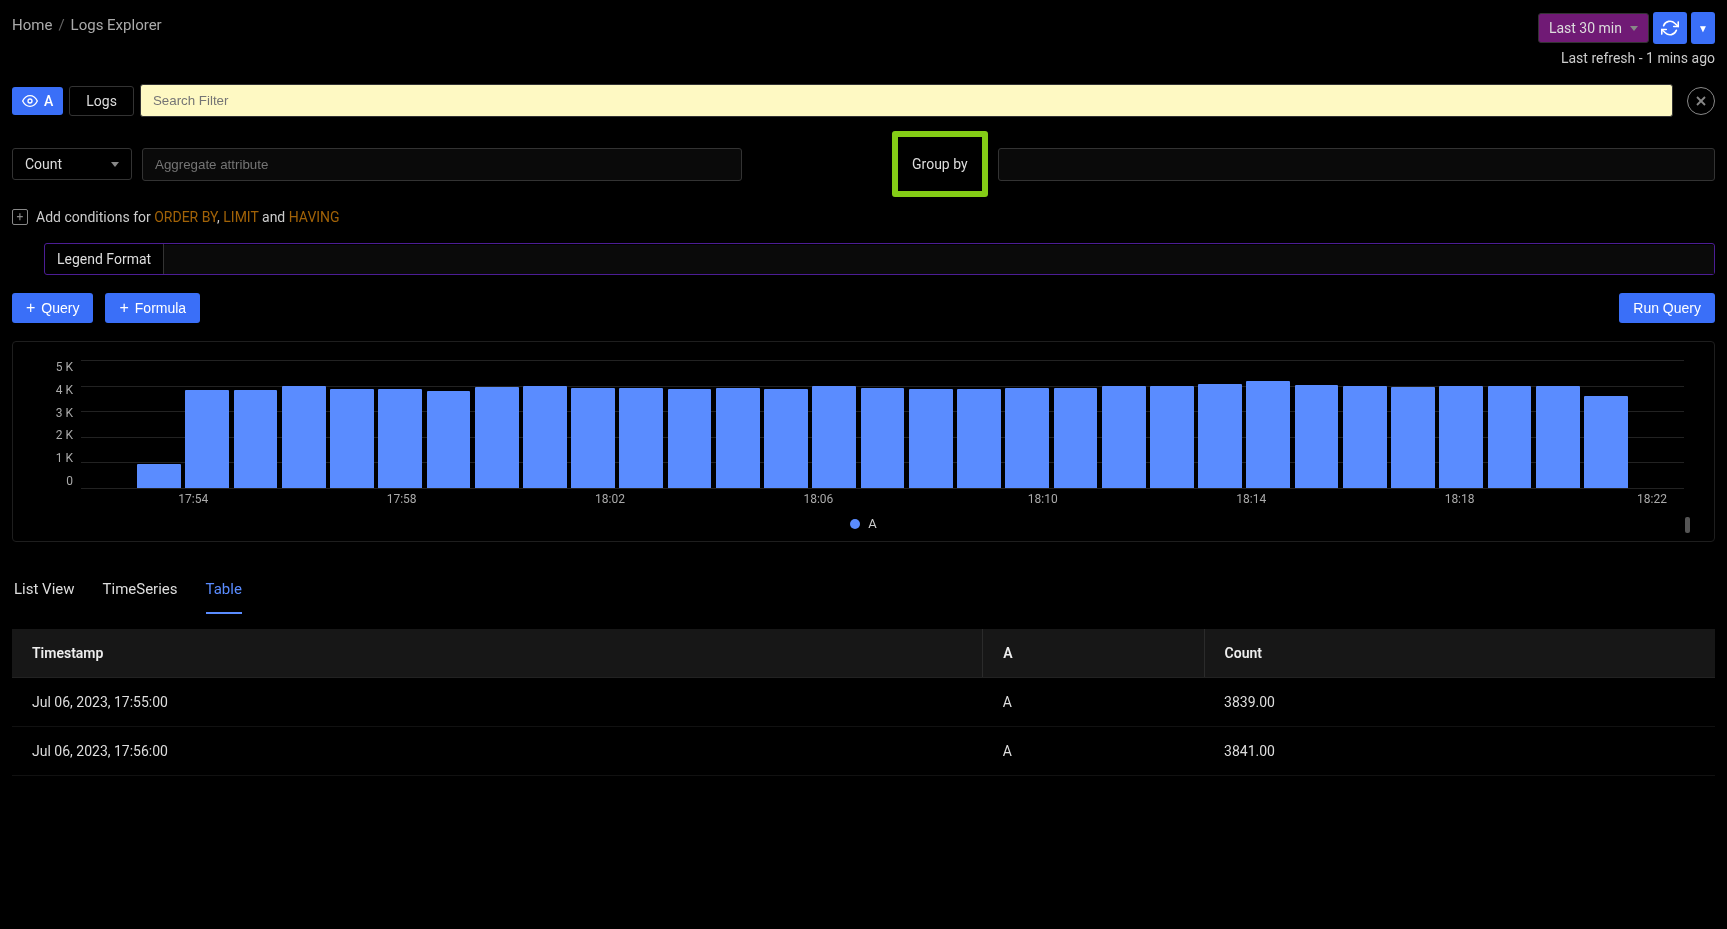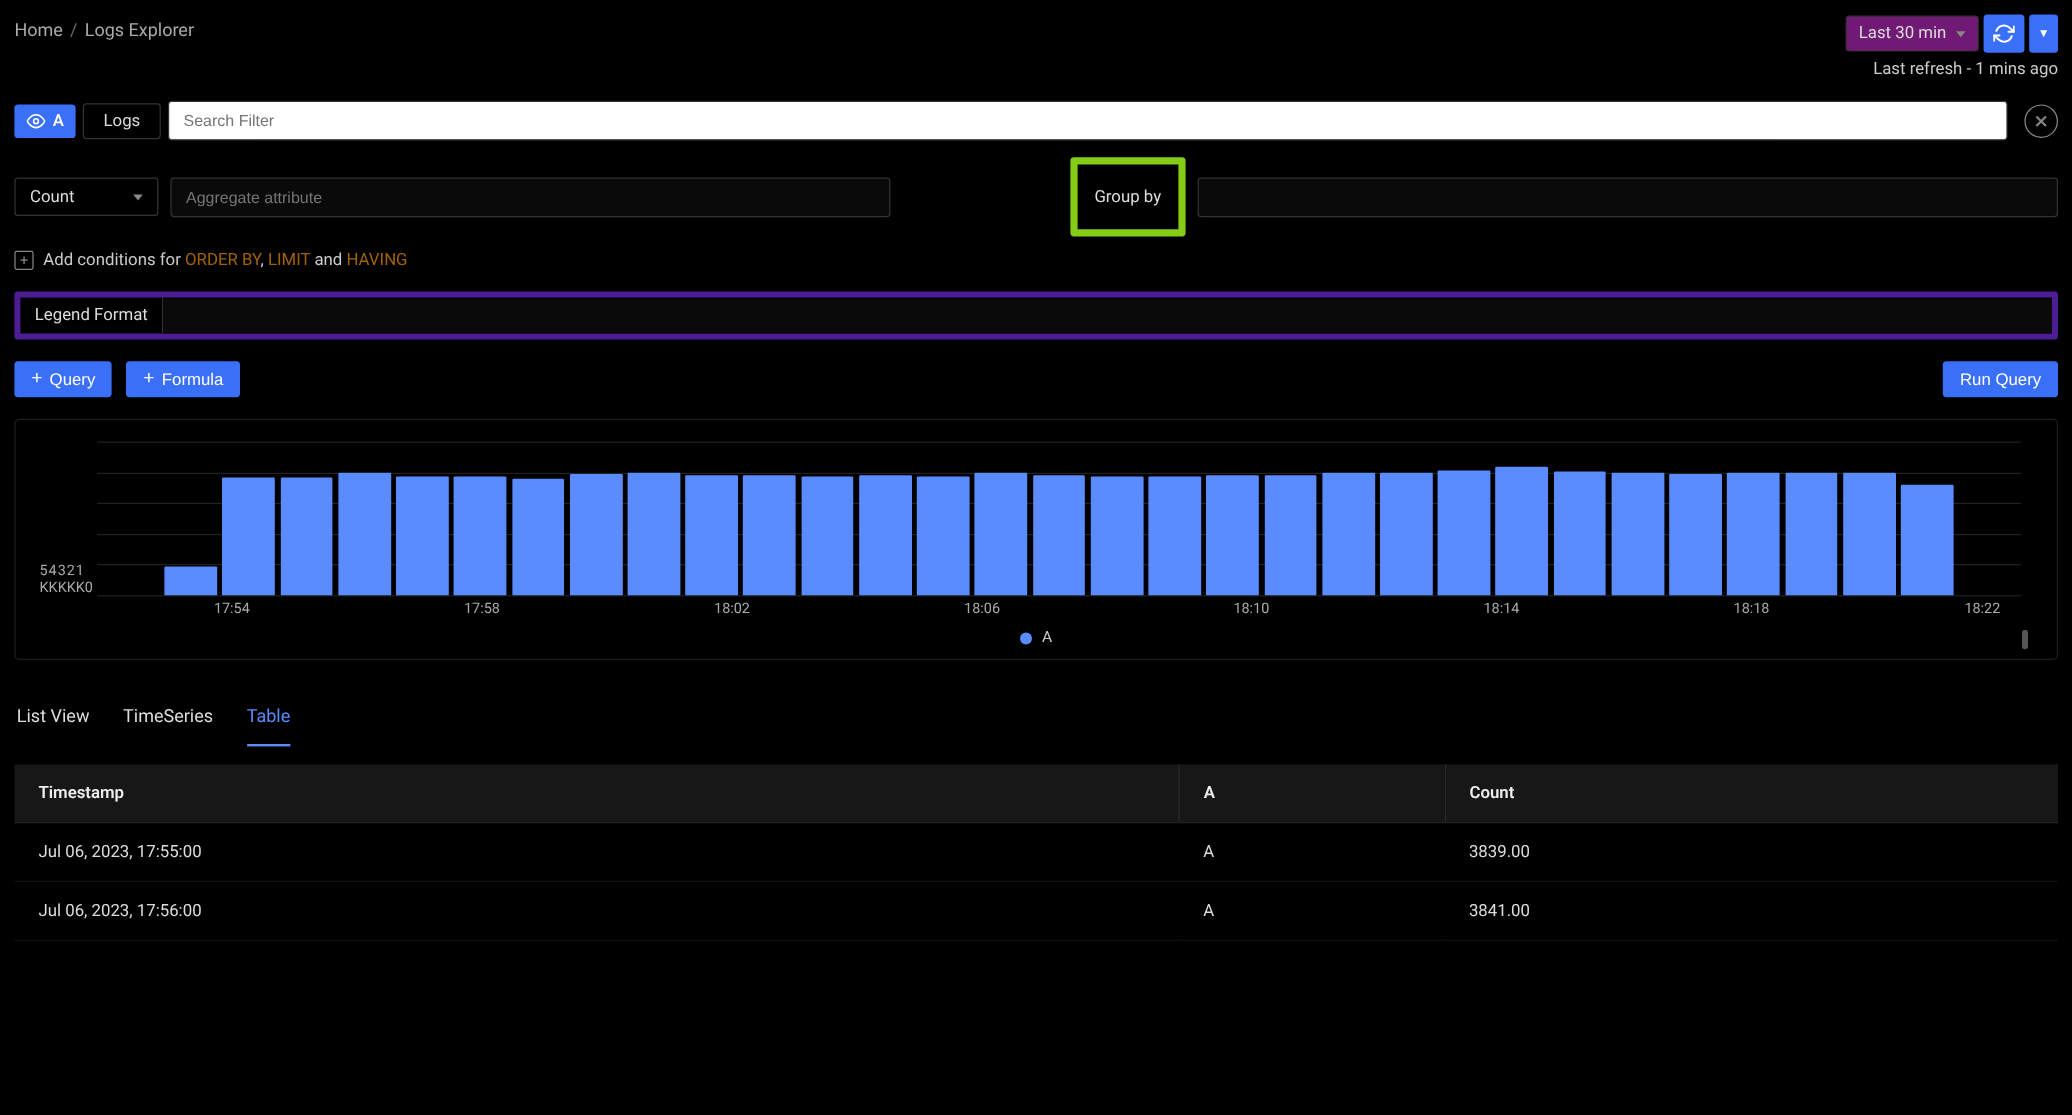--- a/index.html
+++ b/index.html
@@ -13,46 +13,46 @@
   .top-controls { display: flex; gap: 4px; align-items: center; }
   .time-select { border: 1px solid #333; background: #701a75; color: #ddd; padding: 6px 10px; border-radius: 3px; display: flex; align-items: center; gap: 8px; cursor: pointer; }
   .chevron { width: 0; height: 0; border-left: 4px solid transparent; border-right: 4px solid transparent; border-top: 5px solid #888; display:inline-block;}
   .refresh-btn { background: #3a6ff8; border: none; color: #fff; width: 34px; height: 32px; display: flex; align-items: center; justify-content: center; border-radius: 3px; cursor: pointer; }
   .refresh-drop { background: #3a6ff8; border: none; color: #fff; width: 24px; height: 32px; display: flex; align-items: center; justify-content: center; border-radius: 3px; cursor: pointer; }
   .last-refresh { color: #ccc; font-size: 14px; }
 
   .query-row { display: flex; align-items: center; gap: 6px; margin-bottom: 14px; }
   .badge-a { background: #3a6ff8; color: #fff; padding: 6px 10px; border-radius: 3px; display: flex; align-items: center; gap: 6px; font-weight: 500; }
   .logs-chip { border: 1px solid #333; padding: 6px 16px; border-radius: 3px; color: #ddd; }
-  .search-filter { flex: 1; border: 1px solid #333; background: #ffffff; color: #888; padding: 8px 12px; border-radius: 3px; }
+  .search-filter { flex: 1; border: 1px solid #333; background: #fef9c3; color: #888; padding: 8px 12px; border-radius: 3px; }
   .close-ring { width: 28px; height: 28px; border: 1.5px solid #888; border-radius: 50%; display: flex; align-items: center; justify-content: center; color: #888; cursor: pointer; flex-shrink:0; margin-left:8px;}
 
   .agg-row { display: flex; align-items: center; gap: 10px; margin-bottom: 12px; }
   .count-select { border: 1px solid #333; background: #000; color: #ddd; padding: 7px 12px; border-radius: 3px; width: 120px; display:flex; justify-content:space-between; align-items:center; cursor:pointer;}
   .agg-input { border: 1px solid #333; background: #0a0a0a; color: #888; padding: 8px 12px; border-radius: 3px; width: 600px; }
   .spacer-agg { flex:1; max-width:130px;}
   .group-label { border: 6px solid #84cc16; padding: 19px 14px; border-radius: 3px; color: #ddd; }
   .group-input { flex: 1; border: 1px solid #333; background: #0a0a0a; color: #888; padding: 8px 12px; border-radius: 3px; }
 
   .cond-row { display: flex; align-items: center; gap: 8px; color: #ccc; margin-bottom: 18px; font-size:14px;}
   .plus-box { width: 16px; height: 16px; border: 1px solid #888; display:flex; align-items:center; justify-content:center; font-size:12px; color:#888; cursor:pointer; border-radius:2px;}
   .cond-row a.link { color: #a16207; text-decoration: none; }
 
-  .legend-row { display: flex; align-items: center; margin-bottom: 18px; border: 5px solid #4c1d95; border-radius:3px; }
+  .legend-row { display: flex; align-items: center; margin-bottom: 18px; border: 1px solid #4c1d95; border-radius:3px;margin-left:32px; }
   .legend-label { padding: 7px 12px; border-right: 1px solid #333; color: #ddd; }
   .legend-input { flex: 1; background: #0a0a0a; border: none; color: #888; padding: 7px 12px; }
 
   .action-row { display: flex; justify-content: space-between; align-items: center; margin-bottom: 18px; }
   .action-left { display: flex; gap: 12px; }
   .btn-primary { background: #3a6ff8; color: #fff; border: none; padding: 7px 14px; border-radius: 3px; display: flex; align-items: center; gap: 6px; cursor: pointer; font-size:14px;}
   .plus-ic { font-size:16px; font-weight:300; line-height:1;}
 
   .chart-card { border: 1px solid #1e1e1e; border-radius: 4px; padding: 18px 20px 10px 20px; margin-bottom: 24px; position: relative; }
   .chart-area { position: relative; height: 150px; }
-  .y-axis { position: absolute; left: 0; top: 0; bottom: 22px; width: 40px; display: flex; flex-direction: row; justify-content: space-between; align-items: flex-end; font-size: 12px; color: #aaa; }
+  .y-axis { position: absolute; left: 0; top: 0; bottom: 22px; width: 40px; display: flex; flex-direction: column; justify-content: space-between; align-items: flex-end; font-size: 12px; color: #aaa; }
   .plot { position: absolute; left: 48px; right: 10px; top: 0; bottom: 22px; }
   .grid-line { position: absolute; left: 0; right: 0; height: 1px; background: #222; }
   .bars { position: absolute; inset: 0; display: flex; align-items: flex-end; gap: 0.3%; padding: 0 3.5%; }
   .bar { flex: 1; background: #5a8cff; border-radius: 1px 1px 0 0; }
   .x-axis { position: absolute; left: 48px; right: 10px; bottom: 0; height: 18px; font-size: 12px; color: #aaa; }
   .x-tick { position: absolute; transform: translateX(-50%); }
   .legend-ch { text-align: center; margin-top: 6px; font-size: 13px; color: #ccc; display:flex; align-items:center; justify-content:center; gap:8px;}
   .dot { width:10px; height:10px; border-radius:50%; background:#5a8cff; display:inline-block;}
   .scrub { position:absolute; right:24px; bottom:8px; width:5px; height:16px; background:#555; border-radius:2px;}
 

